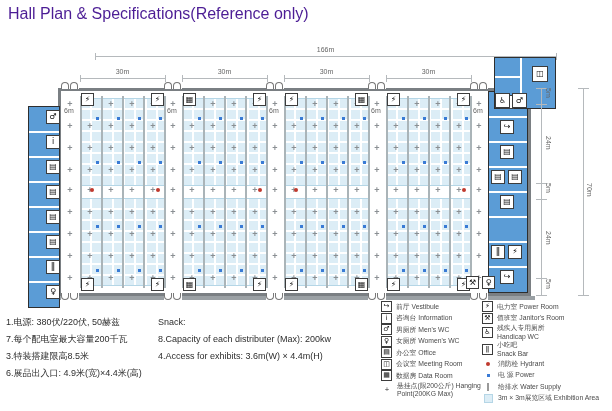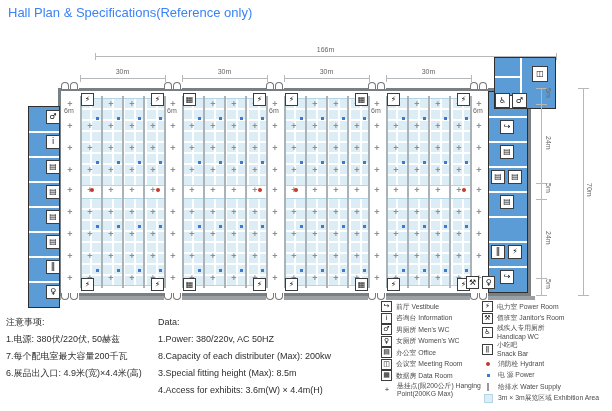--- a/index.html
+++ b/index.html
@@ -1,21 +1,21 @@
 <!DOCTYPE html>
 <html style="--room_blue: #5b9cd6; --exhibit_fill: #dcedf6; --exhibit_line: #b5d6e6; --hydrant_red: #c0392e; --power_blue: #3a7bd5; --wall_gray: #7a7f83; --line_gray: #aab4b8;"><head>
 <meta charset="utf-8">
 <style>
   *{margin:0;padding:0;box-sizing:border-box}
   html,body{width:612px;height:411px;overflow:hidden}
   body{font-family:"Liberation Sans","DejaVu Sans",sans-serif;background:#fff;color:#333}
   .abs{position:absolute}
   .page{position:relative;width:612px;height:411px;background:#fff}
   .title-zh{font-size:15px;font-weight:bold;color:#1c1c1c;letter-spacing:1px;font-family:"DejaVu Sans",sans-serif}
-  .title-en{font-size:13px;color:#3b82f6;margin-top:1px}
+  .title-en{font-size:16px;color:#4c1d95;margin-top:1px}
   .wall{background:var(--wall_gray)}
   .grid{background-color:var(--exhibit_fill);
         background-image:repeating-linear-gradient(0deg,transparent 0 9px,#fff 9px 11px),
                          repeating-linear-gradient(90deg,transparent 0 9px,#fff 9px 11px);
         border:1px solid var(--exhibit_line)}
   .plus{font-size:9px;color:#8a8f93;line-height:8px;width:8px;text-align:center;font-weight:bold}
   .dimtext{font-size:7px;color:#666;white-space:nowrap}
   .dimline{background:#b5b9bc}
   .icobox{background:#fff;border:1px solid #3c3c3c;display:flex;align-items:center;justify-content:center;
           font-size:8px;line-height:8px;color:#111;font-family:"DejaVu Sans",sans-serif}
@@ -466,34 +466,32 @@
       <div class="vtext" style="position: absolute; left: 545px; top: 183px;">5m</div>
       <div class="vtext" style="position: absolute; left: 545px; top: 230.5px;">24m</div>
       <div class="vtext" style="position: absolute; left: 545px; top: 278.5px;">5m</div>
       <div class="dimline" style="position: absolute; left: 583px; top: 88px; width: 1px; height: 207px;"></div>
       <div class="dimline" style="position: absolute; left: 578px; top: 88px; width: 11px; height: 1px;"></div>
       <div class="dimline" style="position: absolute; left: 578px; top: 295px; width: 11px; height: 1px;"></div>
       <div class="vtext" style="position: absolute; left: 586px; top: 183px;">70m</div>
     </div>
 
   <div class="abs notes" style="left:6px;top:314px;width:150px">
-    <div>注意事项:</div>
     <div>
         <div>1.电源: 380伏/220伏, 50赫兹</div>
         <div>7.每个配电室最大容量200千瓦</div>
+        <div>3.特装搭建限高8.5米</div>
         <div>6.展品出入口: 4.9米(宽)×4.4米(高)</div>
       </div>
   </div>
 
   <div class="abs notes" style="left:158px;top:314px;width:218px">
-    <div>Data:</div>
+    <div>Snack:</div>
     <div>
-        <div>1.Power: 380/220v, AC 50HZ</div>
         <div>8.Capacity of each distributer (Max): 200kw</div>
-        <div>3.Special fitting height (Max): 8.5m</div>
         <div>4.Access for exhibits: 3.6m(W) × 4.4m(H)</div>
       </div>
   </div>
 
   <div class="abs" style="left:381px;top:301px;width:231px">
     <div class="legcol" style="width:100px">
         <div class="leg-row"><div class="leg-ic leg-box" style="width: 11px; height: 11px;">↪</div><div>前厅 Vestibule</div></div>
         <div class="leg-row"><div class="leg-ic leg-box" style="width: 11px; height: 11px;">i</div><div>咨询台 Information</div></div>
         <div class="leg-row"><div class="leg-ic leg-box" style="width: 11px; height: 11px;">♂</div><div>男厕所 Men's WC</div></div>
         <div class="leg-row"><div class="leg-ic leg-box" style="width: 11px; height: 11px;">♀</div><div>女厕所 Women's WC</div></div>

